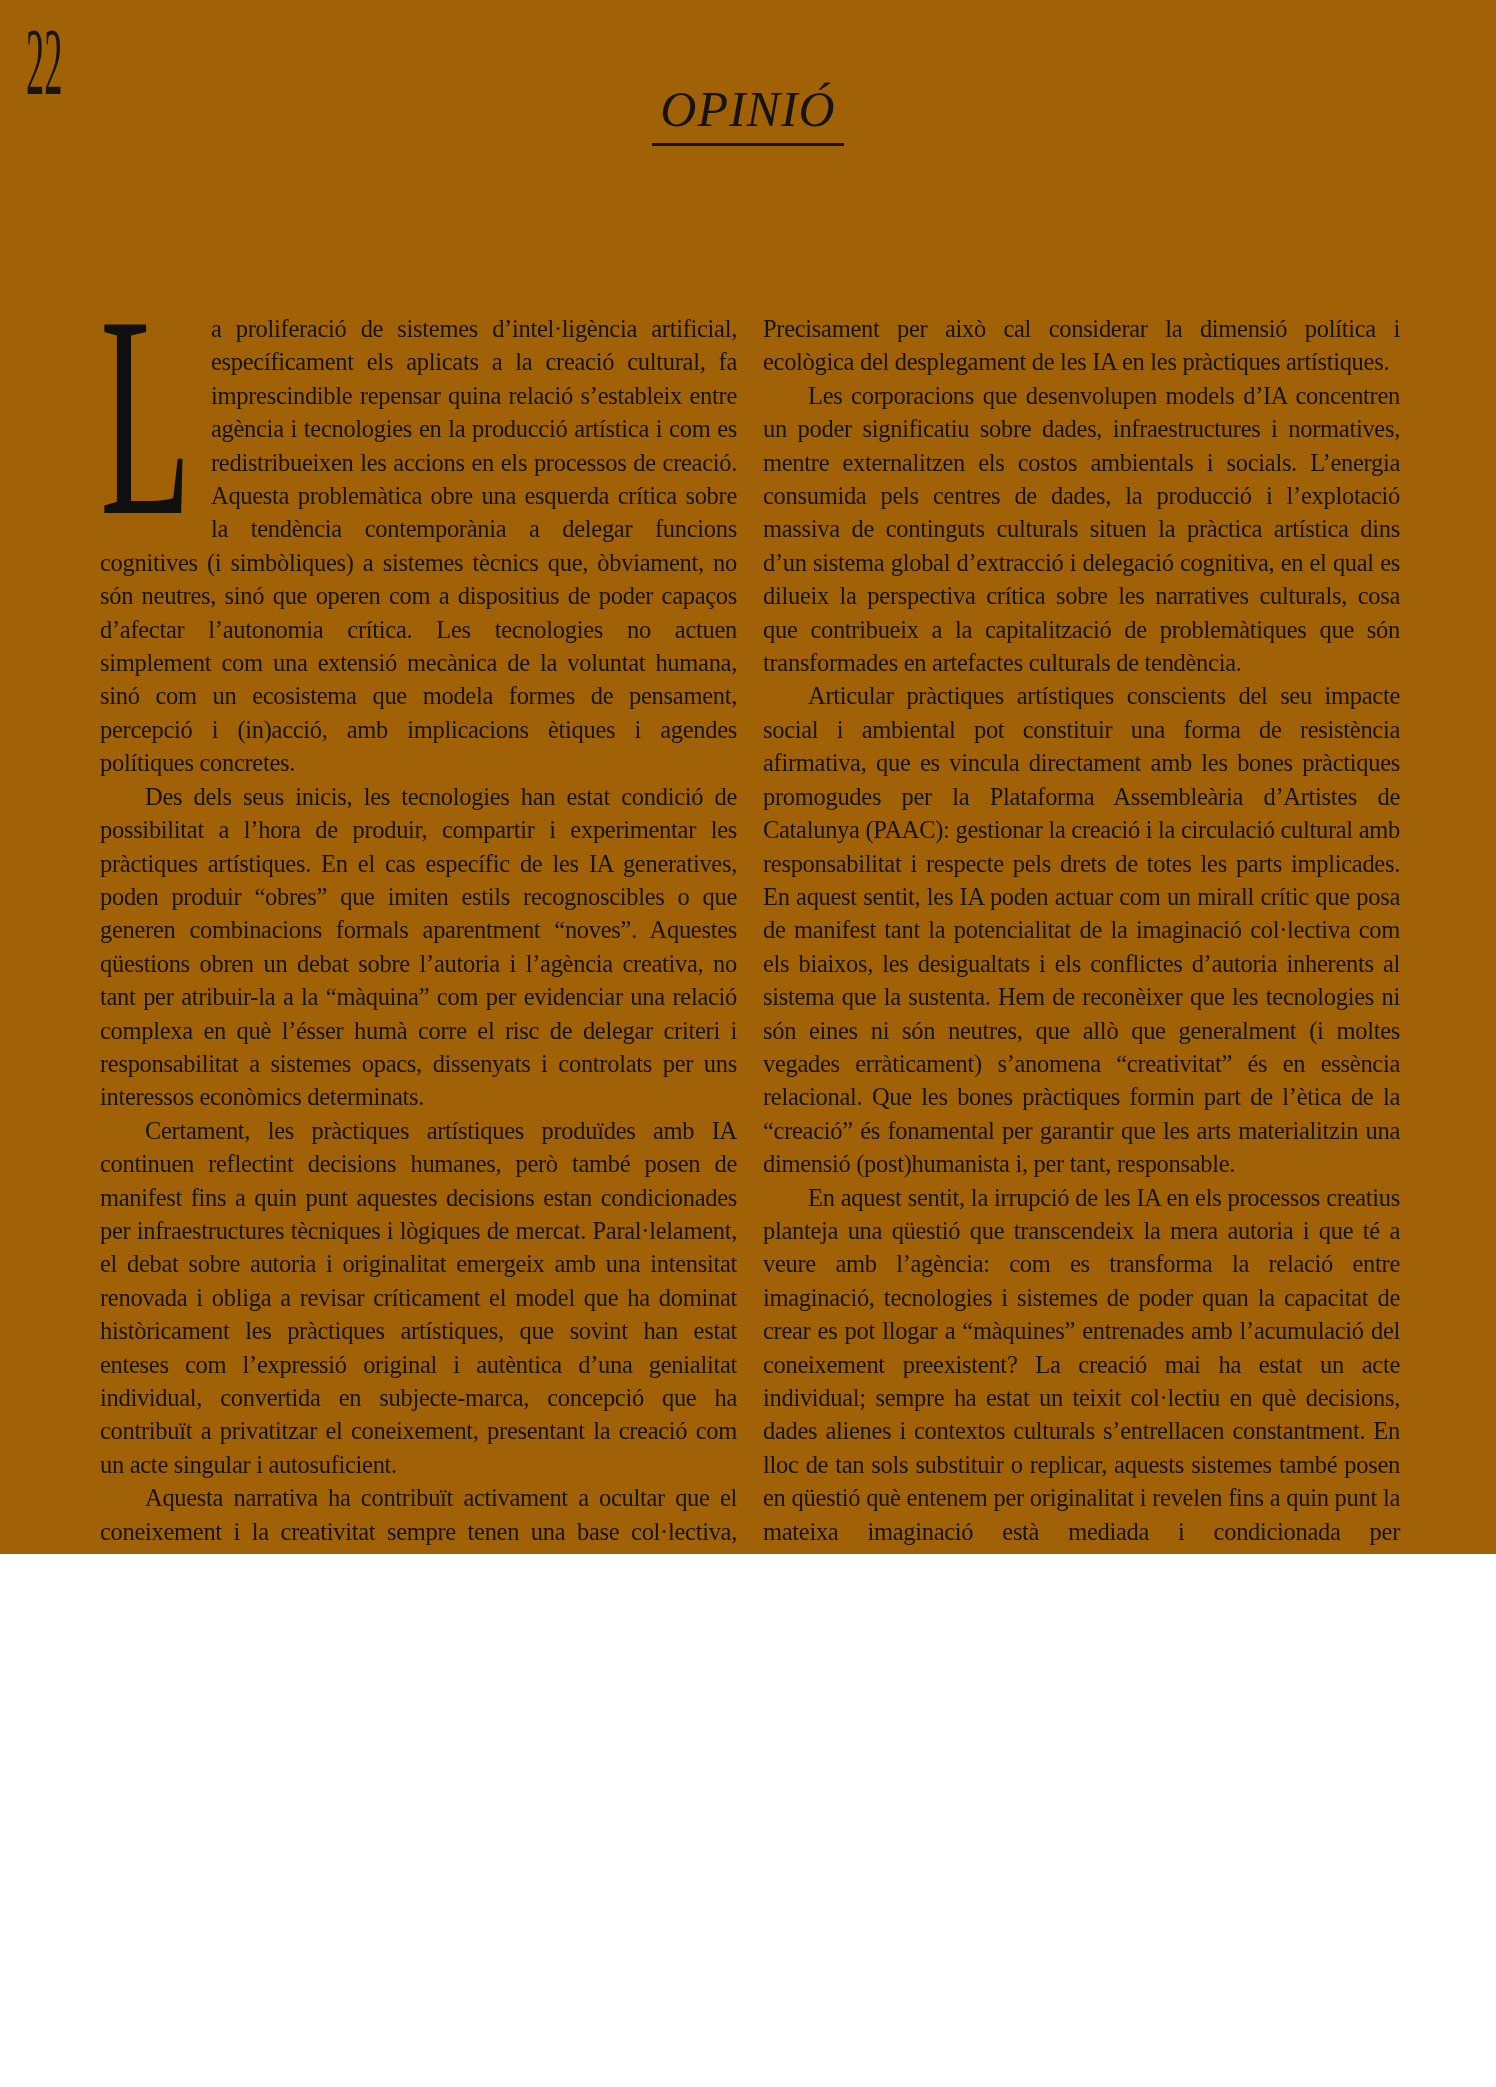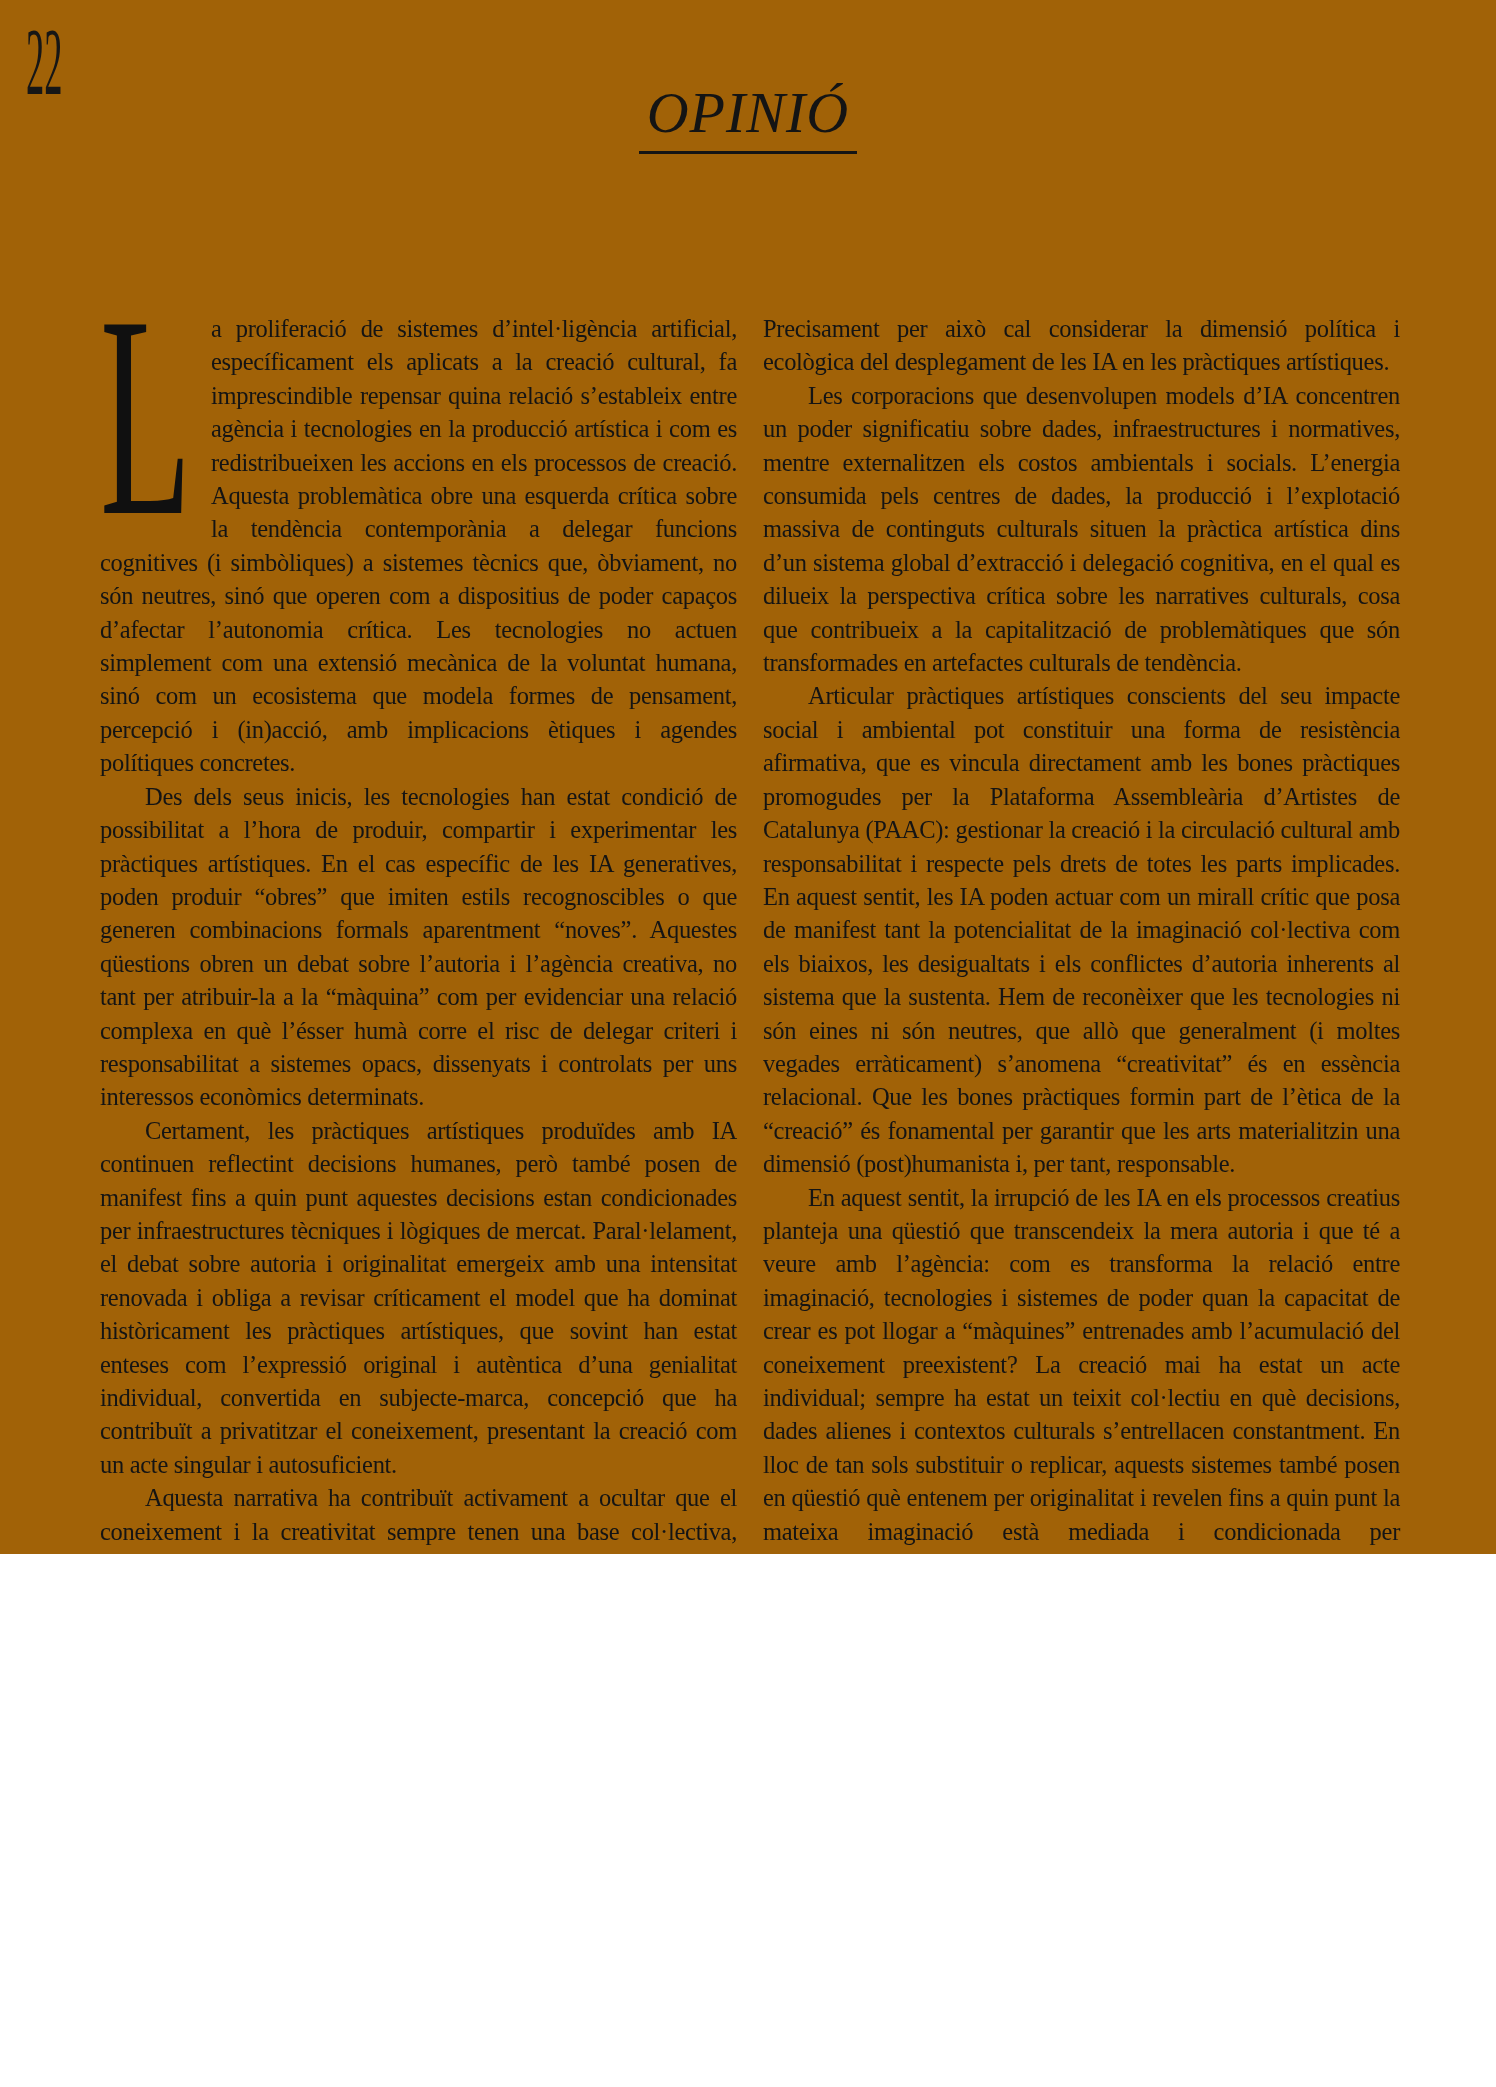--- a/index.html
+++ b/index.html
@@ -29,21 +29,21 @@
     left:0; right:0;
     top:84px;
     text-align:center;
   }
   .section-title{
     display:inline-block;
     margin:0;
     font-family:"Liberation Serif","DejaVu Serif",serif;
     font-style:italic;
     font-weight:400;
-    font-size:58px;
+    font-size:50px;
     letter-spacing:1px;
     line-height:1.0;
     padding:0 8px 9px 8px;
     border-bottom:3px solid #141414;
   }
   .article{
     position:absolute;
     left:100px;
     top:312px;
     width:1300px;

